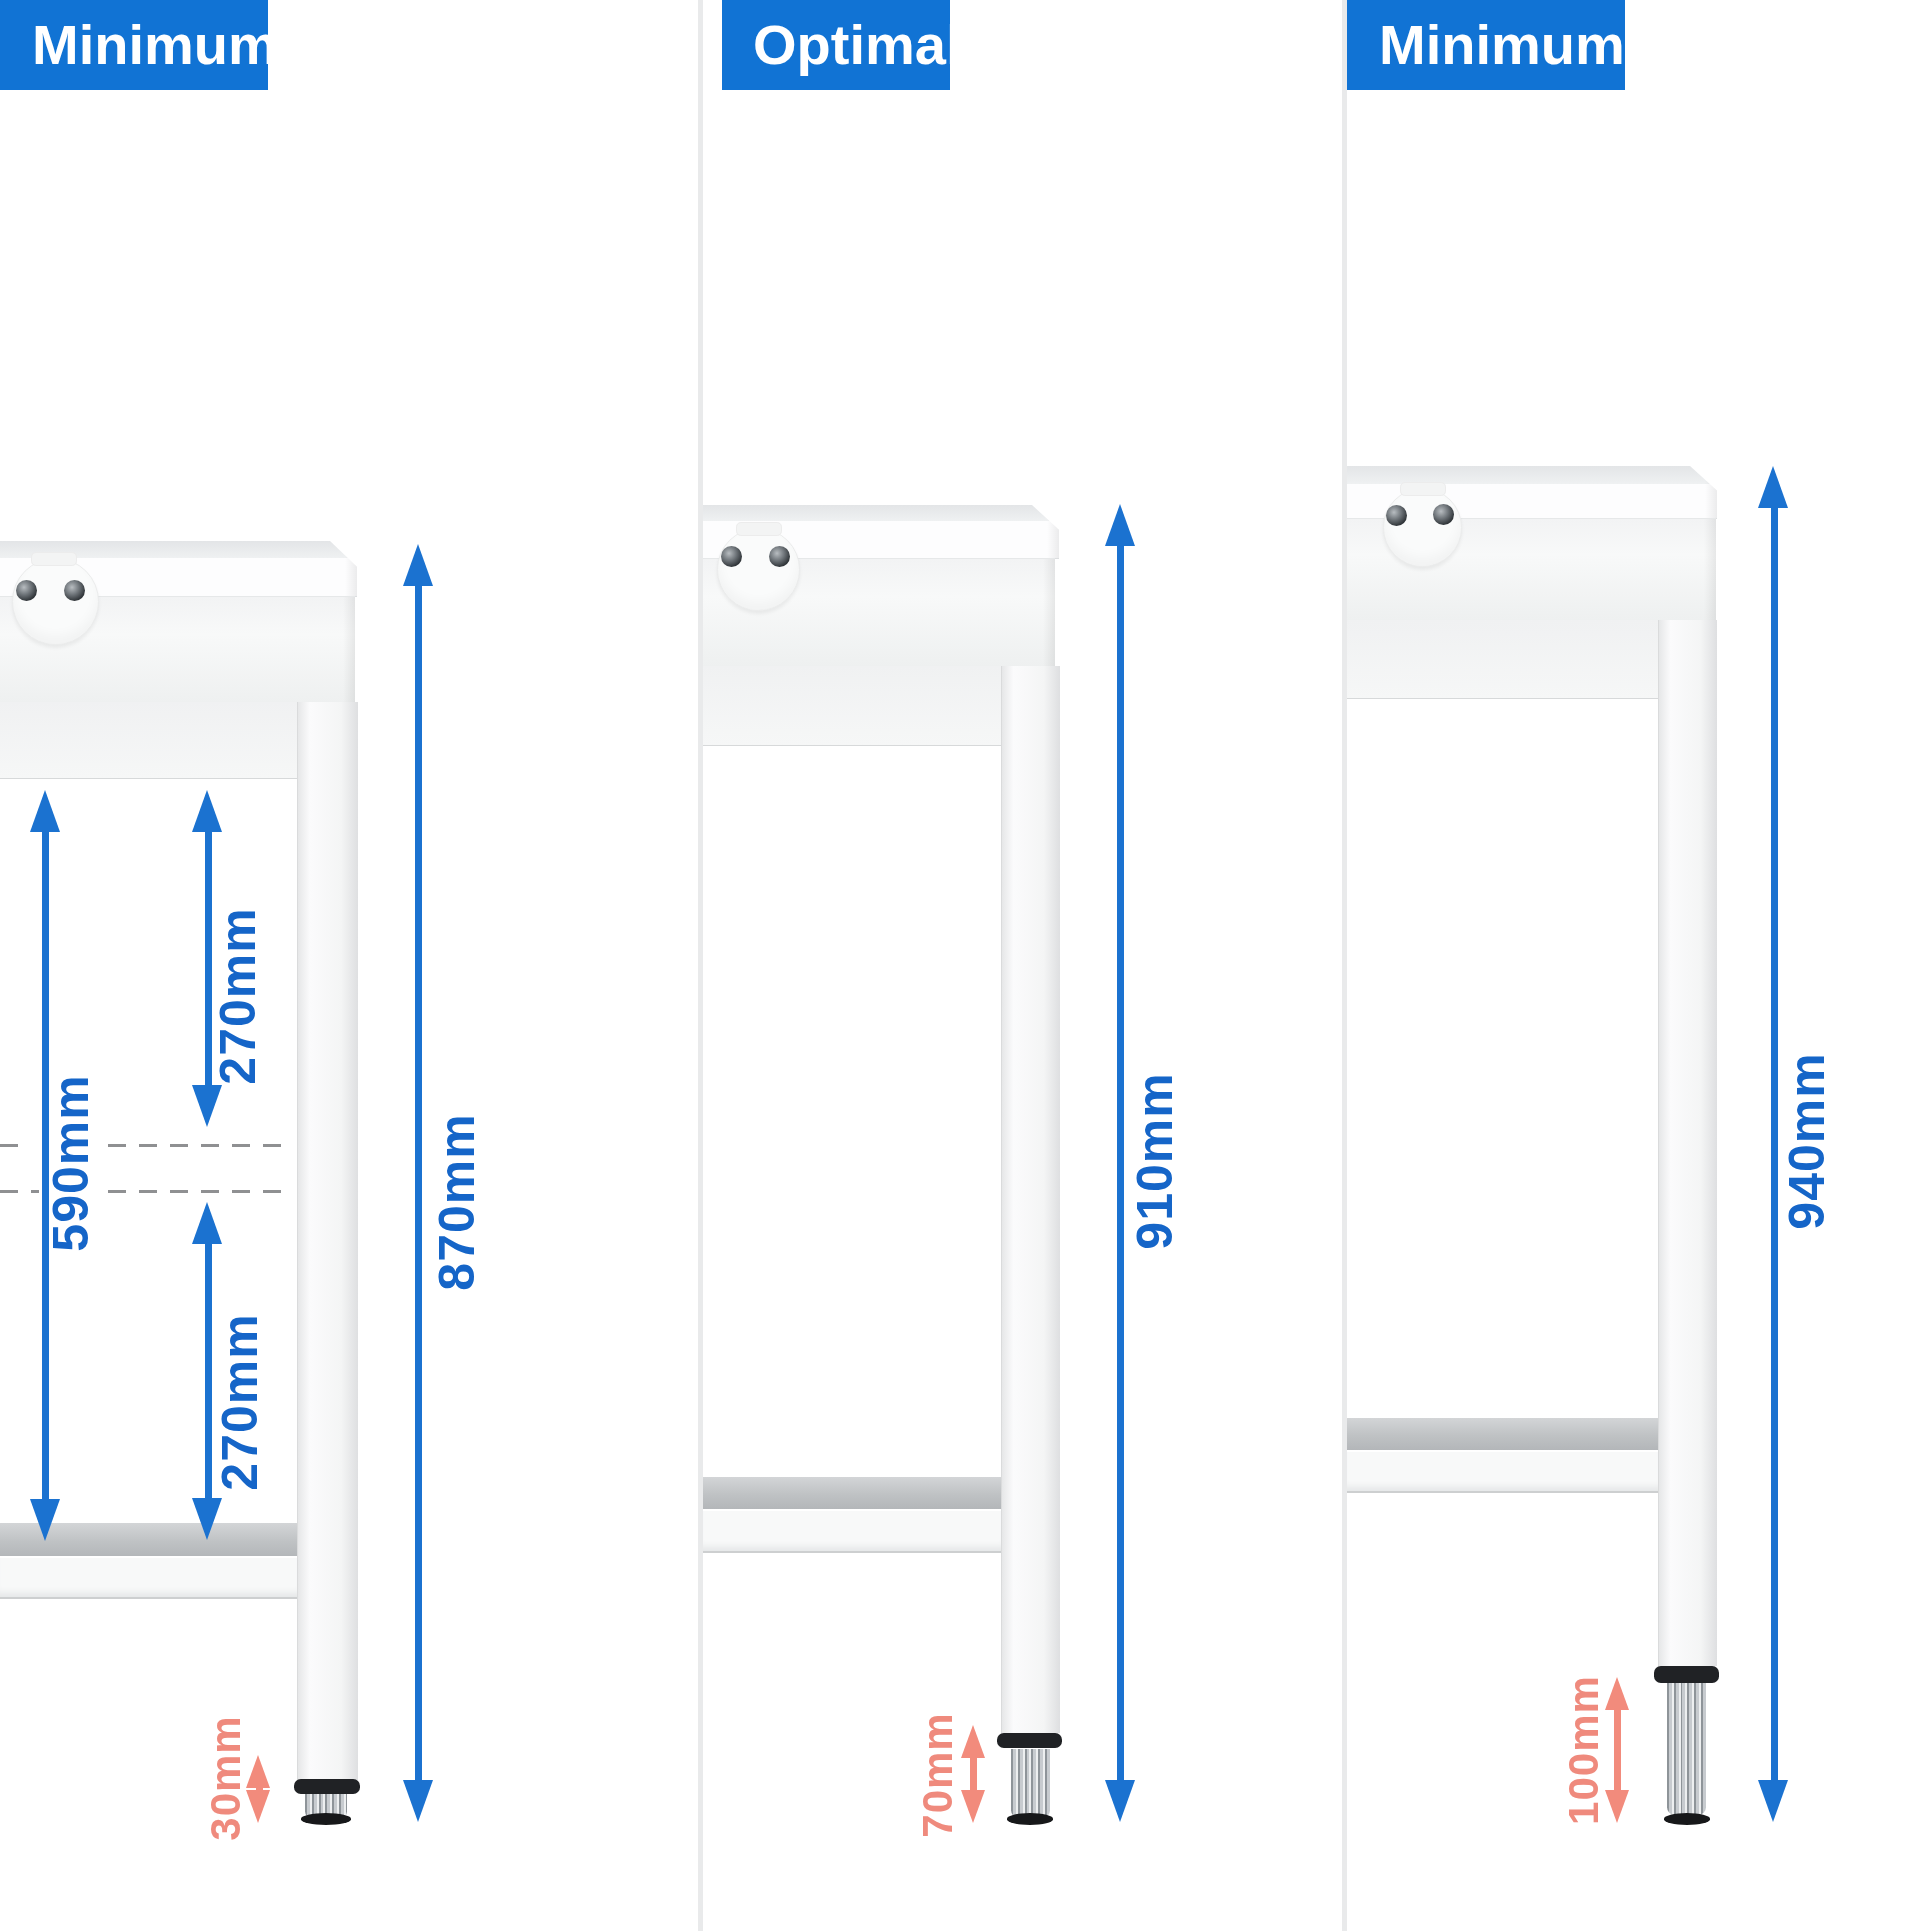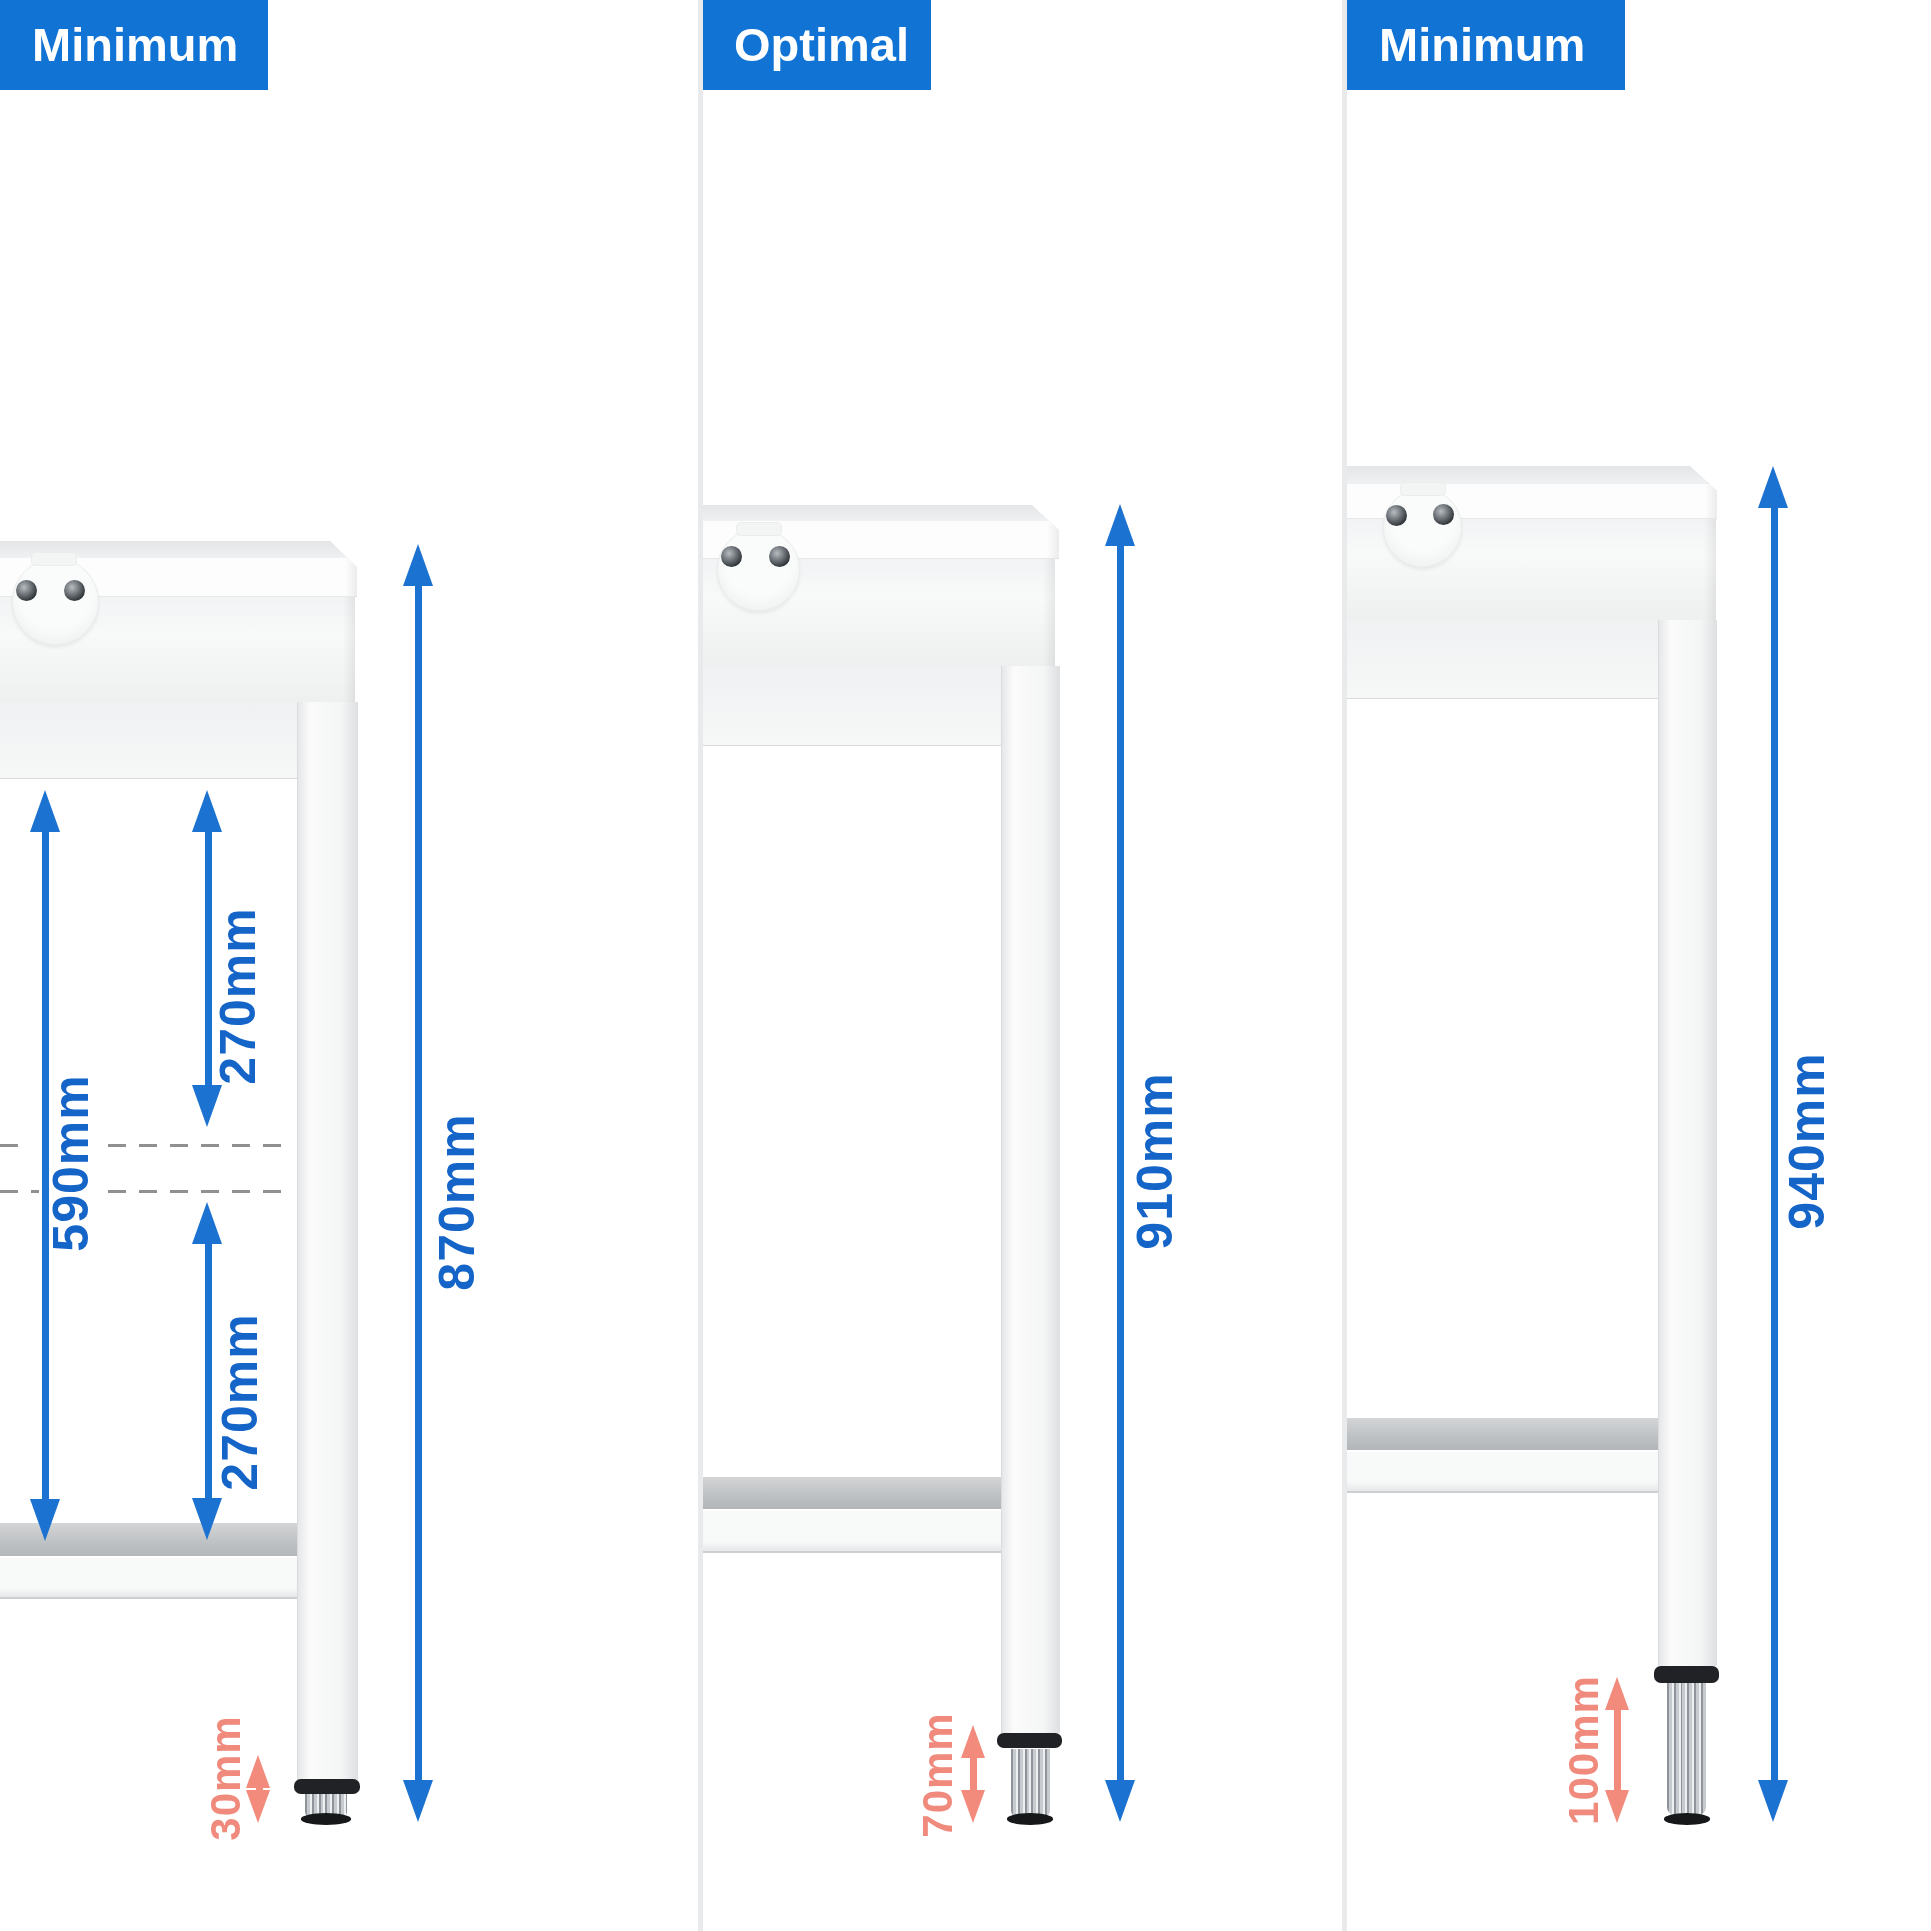--- a/index.html
+++ b/index.html
@@ -2,21 +2,21 @@
 <html><head>
 <meta charset="utf-8">
 <style>
   html,body{margin:0;padding:0;background:#fff;}
   .canvas{position:relative;width:1931px;height:1931px;background:#ffffff;overflow:hidden;
           font-family:"Liberation Sans", sans-serif;}
   
   .divider{position:absolute;top:0;width:4.8px;height:1931px;background:#e9eaeb;}
   
   .hdr{position:absolute;top:0;height:90px;background:#1173d4;color:#fff;
-       font-weight:bold;font-size:47px;line-height:90px;white-space:nowrap;}
+       font-weight:bold;font-size:56px;line-height:90px;white-space:nowrap;}
   
   .slab{position:absolute;background:#fdfdfe;border-bottom:1.9px solid #dcdee0;
         clip-path:polygon(0 0, calc(100% - 27px) 0, 100% 46%, 100% 100%, 0 100%);}
   .bevel{position:absolute;left:0;top:0;right:0;background:linear-gradient(180deg,#e3e5e7,#eff1f2);}
   .edge{position:absolute;right:0;top:0;bottom:0;width:11.6px;background:linear-gradient(90deg,rgba(0,0,0,0),rgba(0,0,0,0.07));}
   .apron{position:absolute;background:linear-gradient(180deg,#f2f3f4 0%,#f8f9f9 35%,#eef0f0 100%);
          border-top:1px solid #e6e8e9;border-bottom:1.9px solid #d8dadb;}
   .shadowband{position:absolute;background:linear-gradient(180deg,#f0f1f2,#f6f7f7);border-bottom:1.9px solid #d7d9da;}
   .leg{position:absolute;background:linear-gradient(90deg,#e6e7e8 0%,#fbfbfc 20%,#f4f5f5 72%,#dedfe1 100%);
        border-left:1px solid #dadbdc;}
@@ -107,21 +107,21 @@
     <div class="td" style="left:403px;top:1780px;"></div>
     <div class="vlabel" style="left:457px;top:1202px;">870mm</div>
 
     <div class="tuo" style="left:246px;top:1755px;"></div>
     <div class="sho" style="left:256px;top:1781px;height:13.5px;"></div>
     <div class="tdo" style="left:246px;top:1790px;"></div>
     <div class="vlabel orange" style="left:226px;top:1778px;">30mm</div>
   </section>
 
   <section>
-    <div class="hdr" style="left:703px;width:228px;padding-left:31px;box-sizing:border-box;">Optimal</div>
+    <div class="hdr" style="left:722px;width:228px;padding-left:31px;box-sizing:border-box;">Optimal</div>
 
     <div class="slab" style="left:703px;top:505px;width:356px;height:53px;">
       <div class="bevel" style="height:16.4px;"></div>
       <div class="edge"></div>
     </div>
     <div class="apron" style="left:703px;top:558px;width:352px;height:108px;">
       <div class="edge"></div>
     </div>
     <div class="shadowband" style="left:703px;top:666px;width:298px;height:79px;"></div>
     <div class="leg" style="left:1001px;top:666px;width:58px;height:1067px;"></div>

